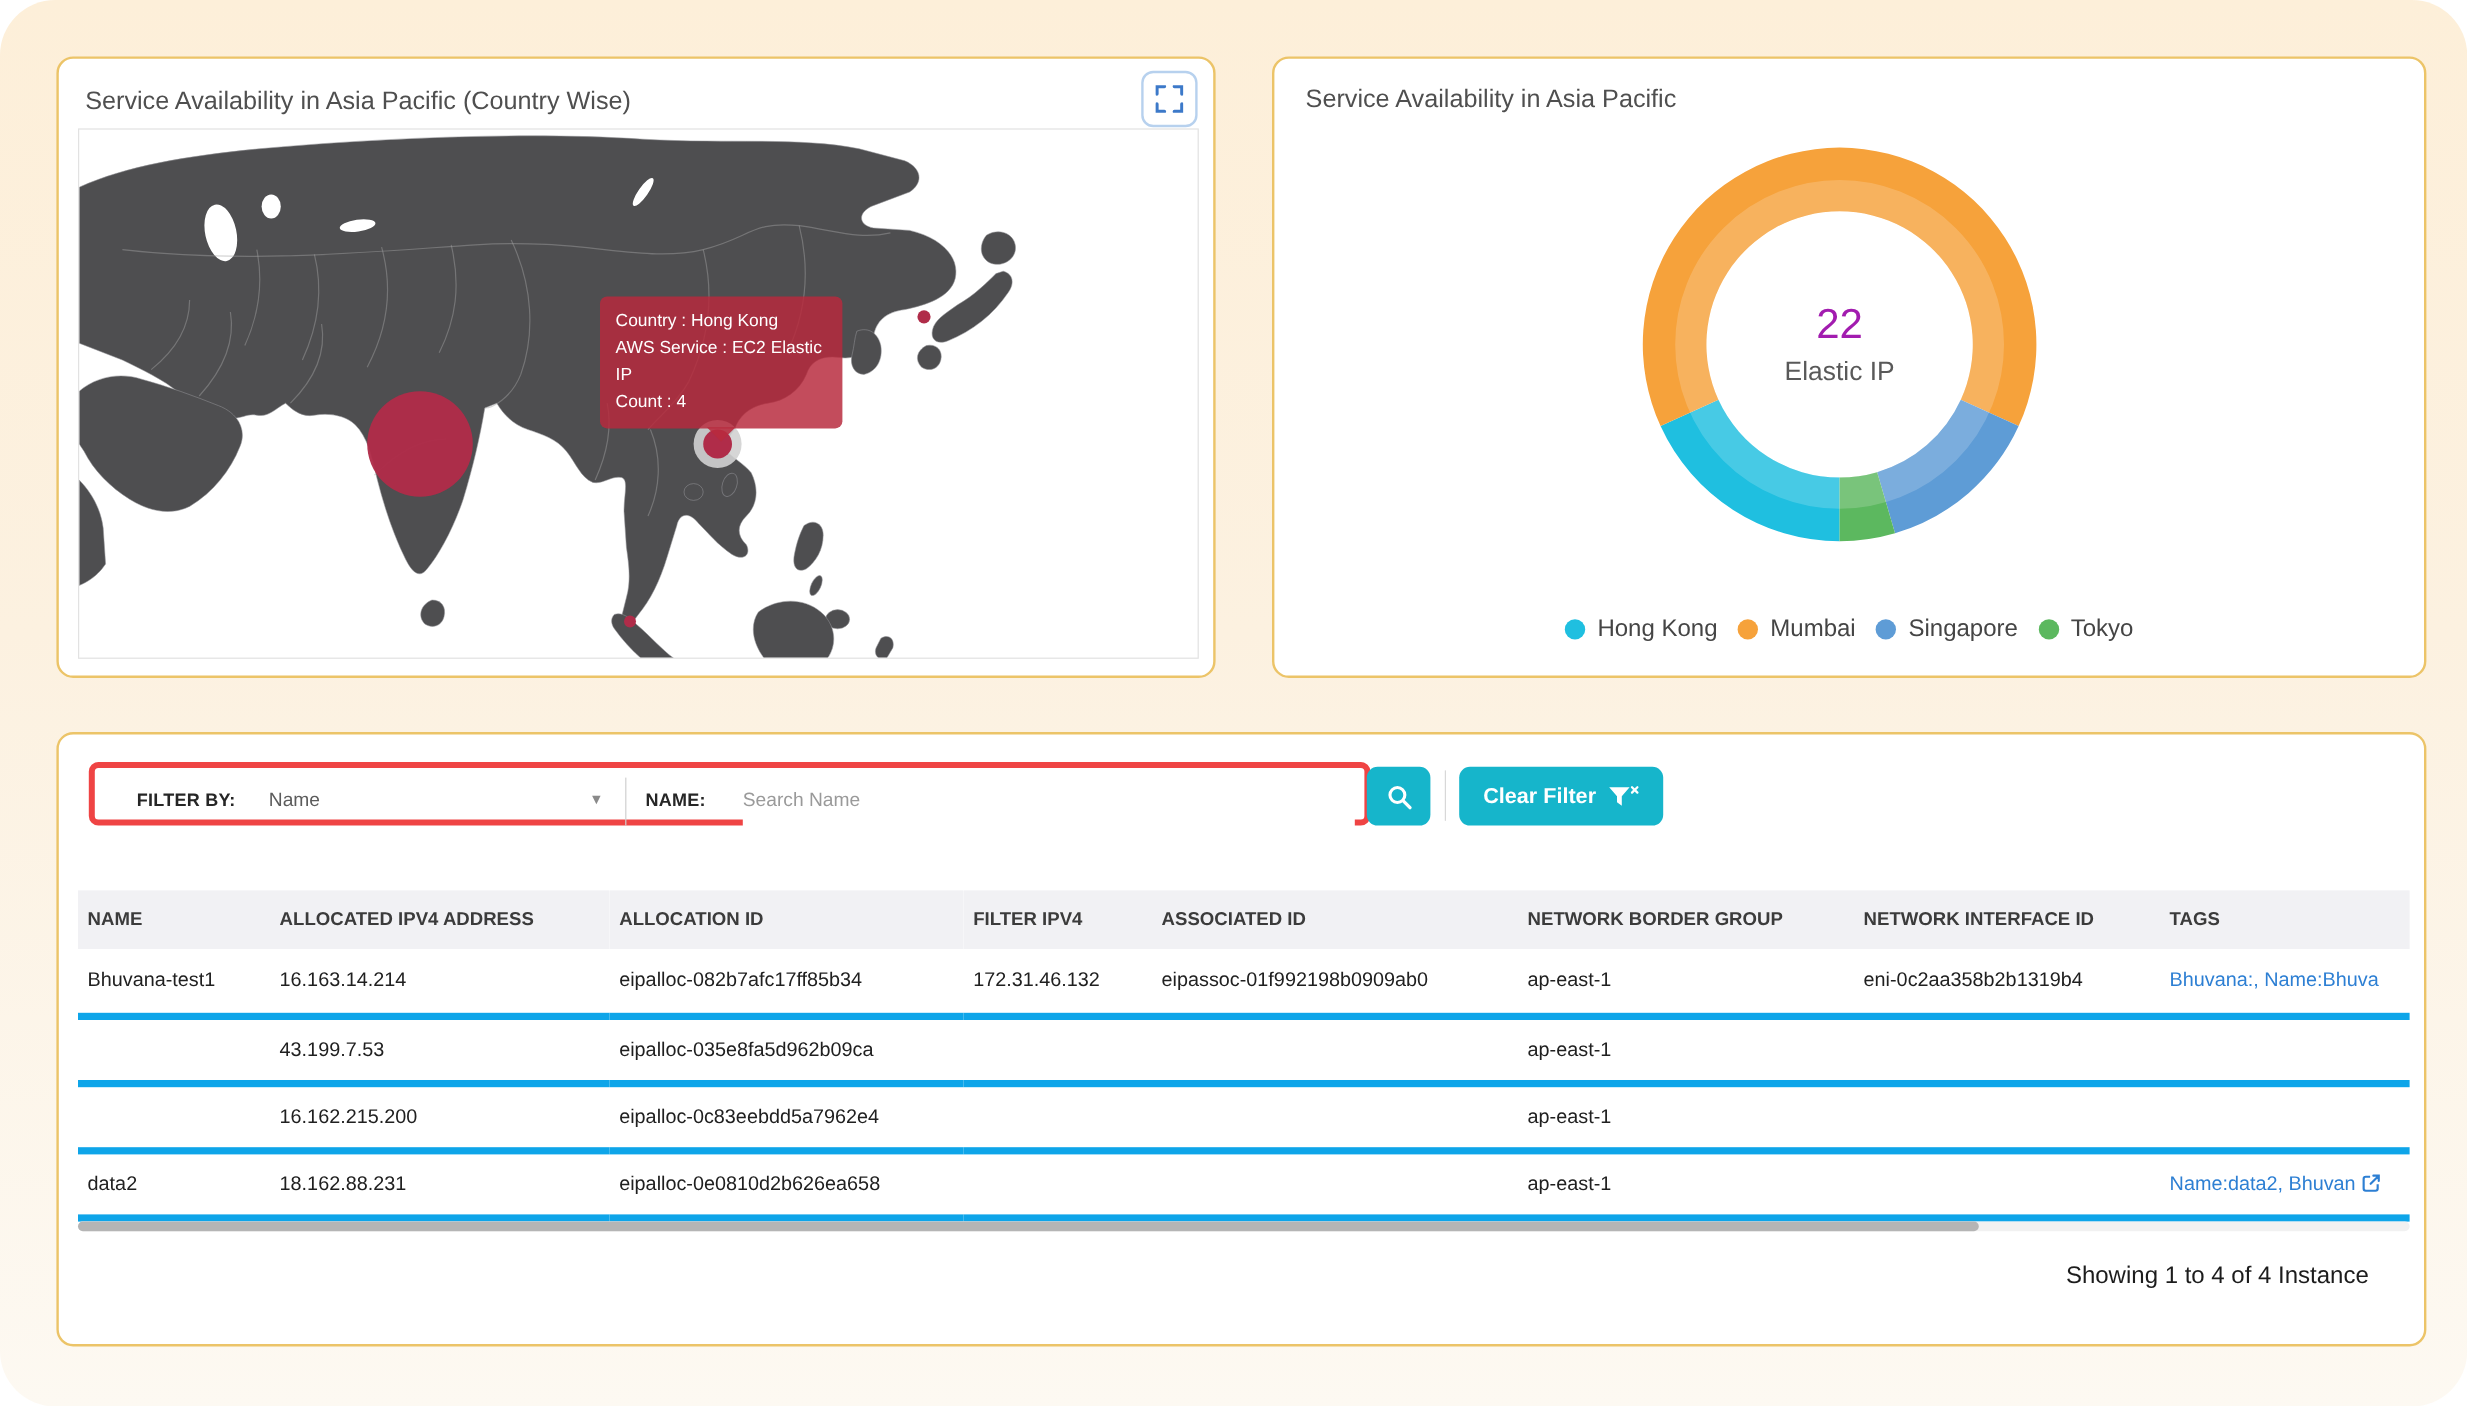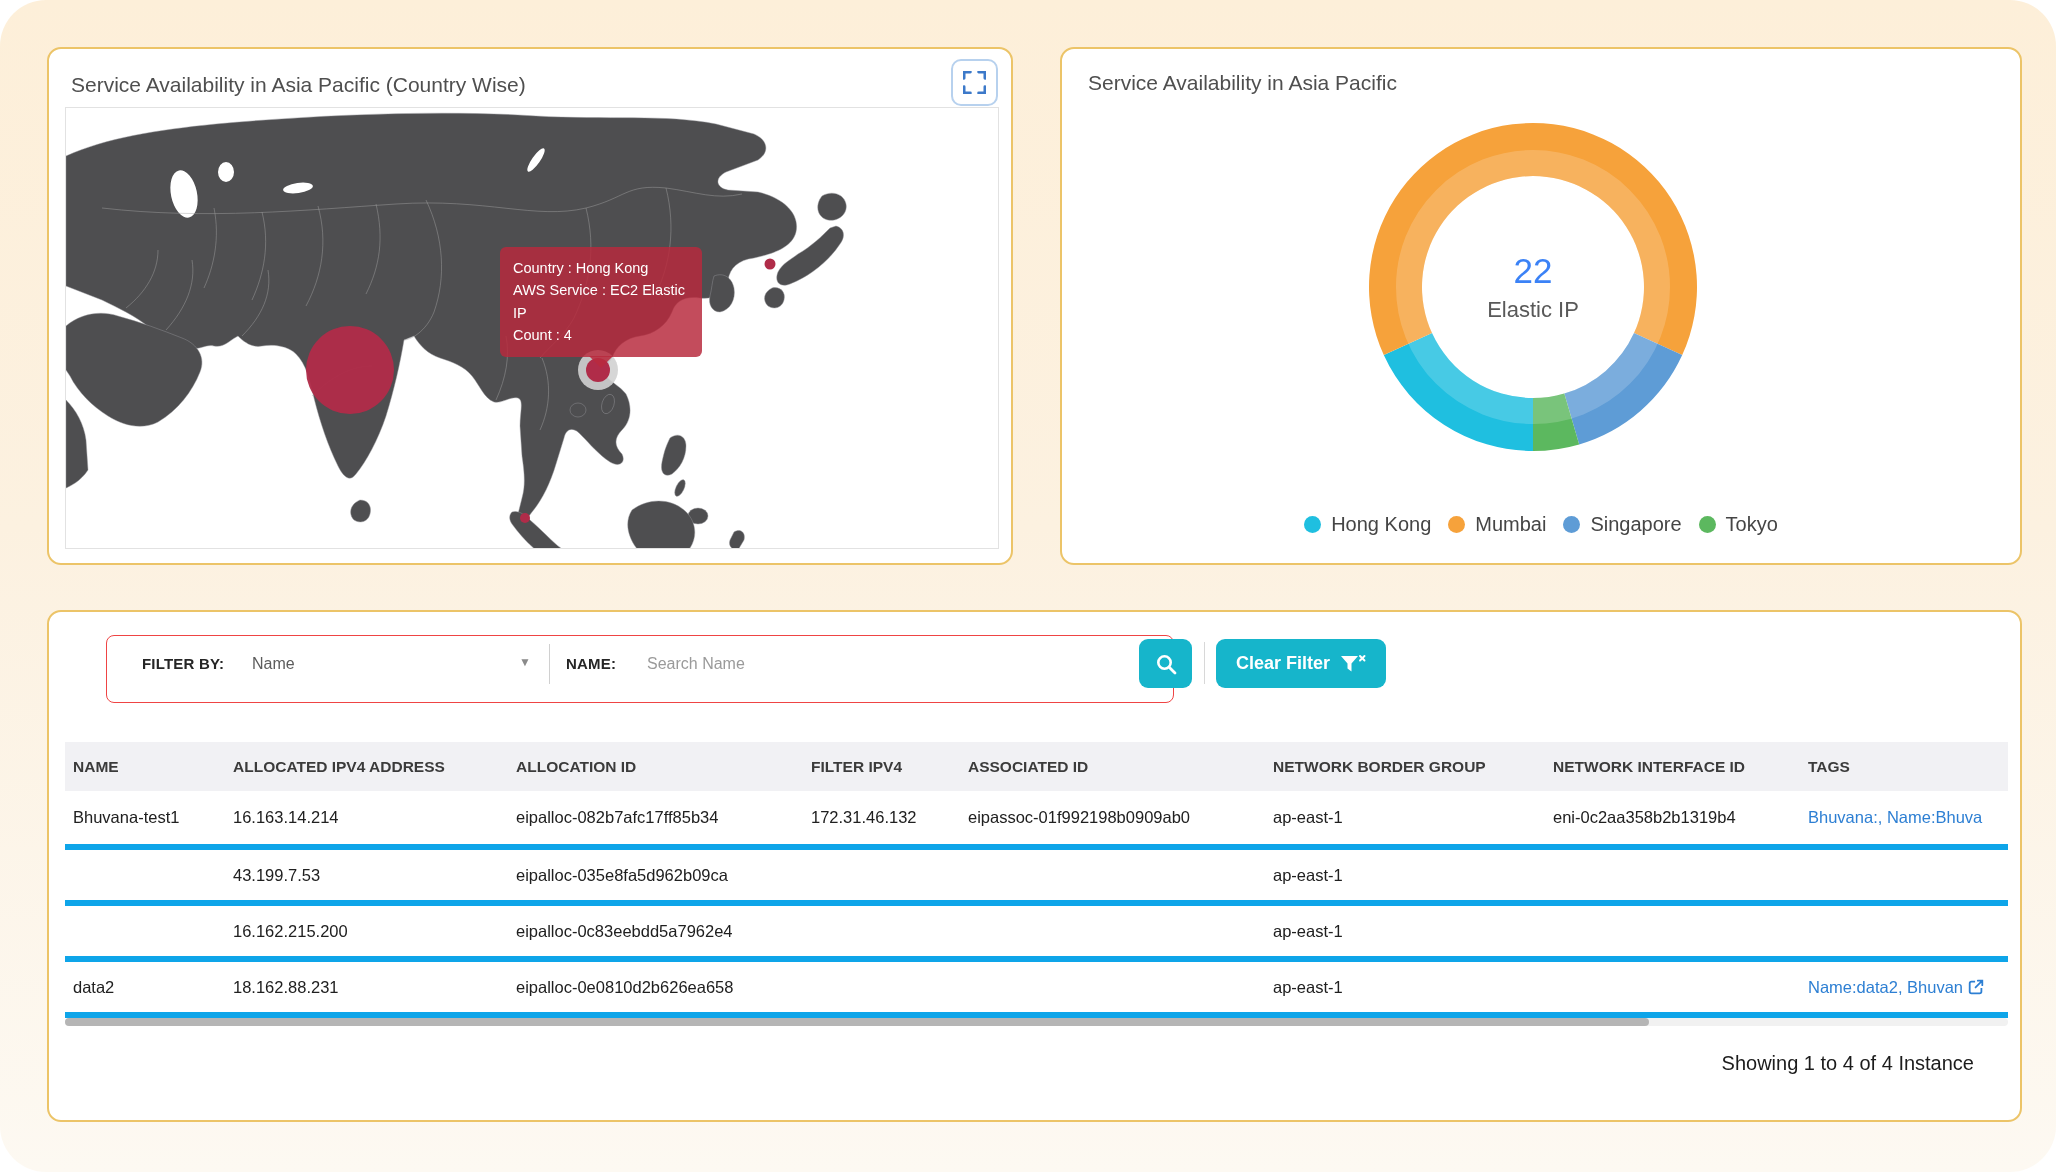--- a/index.html
+++ b/index.html
@@ -19,30 +19,30 @@
                  background:rgba(184,42,61,0.84); border-radius:6px; color:#fff; font-size:14.5px; font-weight:500; line-height:1.55; }
   .map-tooltip:after { content:""; position:absolute; left:44%; bottom:-11px; border:12px solid transparent;
                        border-top-color:rgba(184,42,61,0.88); border-bottom:none; }
 
   
   .chart-panel { left:1060px; top:47px; width:962px; height:518px; }
   .chart-panel .panel-title { position:absolute; left:26px; top:22px; }
   .donut-wrap { position:absolute; left:241px; top:8px; width:460px; height:460px; }
   .donut-center { position:absolute; left:0; top:0; width:460px; height:460px; display:flex; flex-direction:column;
                   align-items:center; justify-content:center; pointer-events:none; }
-  .donut-center .num { font-size:35px; color:#3b82f6; }
+  .donut-center .num { font-size:35px; color:#a21caf; }
   .donut-center .lbl { font-size:22px; color:#595959; margin-top:6px; }
   .legend { position:absolute; left:0; top:464px; width:100%; display:flex; justify-content:center; gap:17px; }
   .legend-item { display:flex; align-items:center; gap:10px; cursor:pointer; }
   .legend-dot { width:17px; height:17px; border-radius:50%; display:inline-block; }
   .legend-item span:last-child { font-size:20px; color:#454545; }
 
   
   .table-panel { left:47px; top:610px; width:1975px; height:512px; }
-  .filter-box { position:absolute; left:25px; top:23px; width:1068px; height:68px; border:1px solid #ef4444; border-radius:8px;margin-left:32px; }
+  .filter-box { position:absolute; left:25px; top:23px; width:1068px; height:53px; border:5px solid #ef4444; border-radius:8px; }
   .fb-label { position:absolute; top:0; height:55px; line-height:55px; font-size:15px; font-weight:700; color:#262626; letter-spacing:0.2px; }
   .fb-value { position:absolute; top:0; height:55px; line-height:55px; font-size:16px; color:#5c5c5c; cursor:pointer; }
   .fb-caret { position:absolute; left:412px; top:0; height:55px; line-height:53px; font-size:12px; color:#8a8a8a; cursor:pointer; }
   .fb-divider { position:absolute; left:442px; top:8px; height:40px; width:1px; background:#d0d0d0; }
   .fb-input { position:absolute; left:540px; top:6px; height:43px; width:510px; border:none; outline:none; font-size:16px;
               font-family:"Liberation Sans", sans-serif; color:#333; }
   .fb-input::placeholder { color:#9a9a9a; }
   .search-btn { position:absolute; left:1090px; top:27px; width:53px; height:49px; background:#16b5cb; border:none;
                 border-radius:9px; display:flex; align-items:center; justify-content:center; cursor:pointer; }
   .btn-divider { position:absolute; left:1155px; top:30px; height:42px; width:1px; background:#d8d8d8; }

